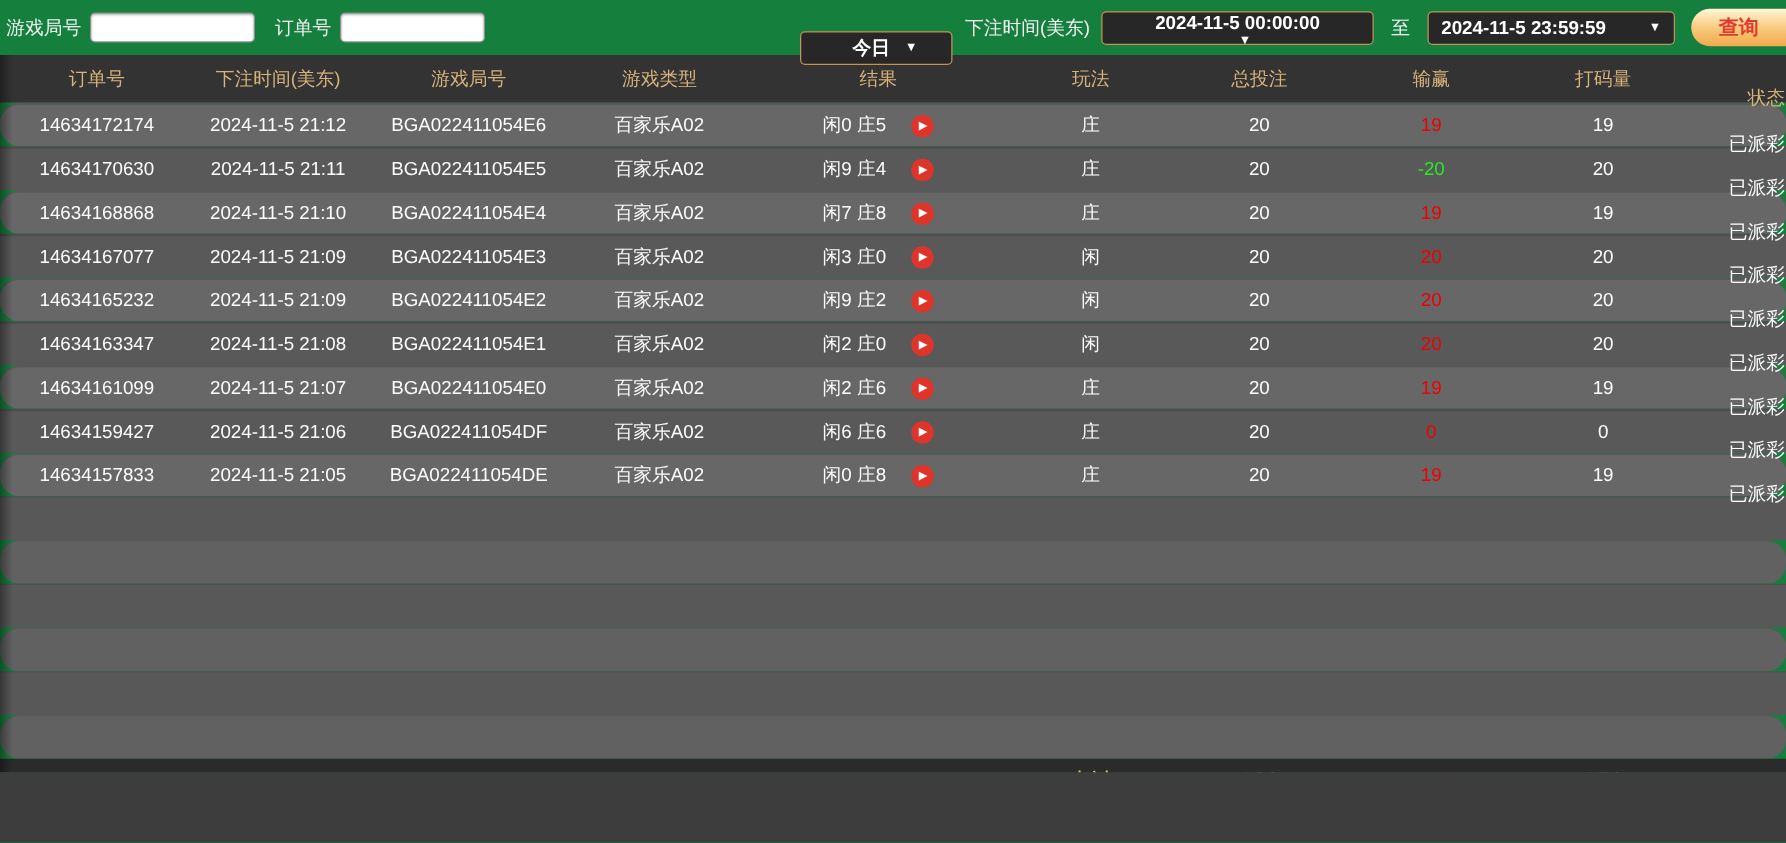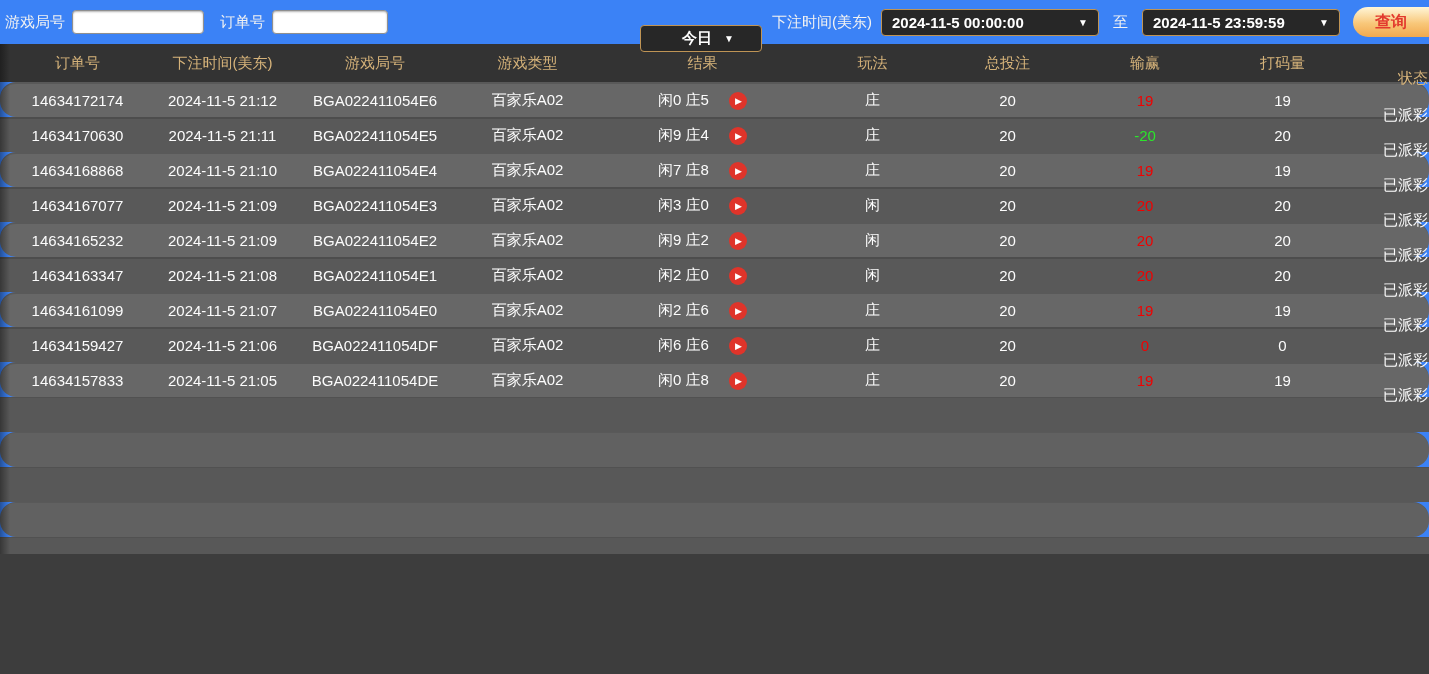--- a/index.html
+++ b/index.html
@@ -1,19 +1,19 @@
 <!DOCTYPE html>
 <html><head>
 <meta charset="utf-8">
 <style>
   * { box-sizing: border-box; margin: 0; padding: 0; }
   html,body { background:#3d3d3d; }
   .screen {
-    width:1429px; height:554px; overflow:hidden; position:relative;
-    background:#3b82f6;
+    width:1429px; height:618px; overflow:hidden; position:relative;
+    background:#15803d;
     font-family:"Liberation Sans","DejaVu Sans",sans-serif;
   }
   
   .filter-bar {
     height:44px; display:flex; align-items:center;
     padding:0 89px 0 5px; position:relative;
     color:#f2f2f2; font-size:15px; white-space:nowrap;
   }
   .flabel { margin-right:7px; }
   .textbox {
@@ -26,21 +26,21 @@
   .spacer { flex:1; }
   .dd {
     height:27px; background:#272727; border:1px solid #bf9455; border-radius:4px;
     color:#fff; font-weight:bold; font-size:15px;
     display:inline-flex; align-items:center; justify-content:space-between;
     padding:0 10px; cursor:pointer;
   }
   .dd .caret { font-size:10px; margin-left:12px; color:#fff; }
   .dd-range { width:122px; margin-right:10px; justify-content:center;margin-top:32px; }
   .dd-range .dd-text { margin-left:14px; }
-  .dd-date { width:218px; }
+  .dd-date { width:218px;flex-direction:column; }
   .dd-date2 { width:198px; }
   .to-label { margin:0 14px; }
   .bt-label { margin-right:9px; }
   .query-btn {
     position:absolute; right:-18px; top:7px; width:94px; height:30px;
     border-radius:15px; border:none; cursor:pointer;
     background:linear-gradient(#fff6d8,#f8c779 55%,#f2a94e);
     color:#e23a2e; font-weight:bold; font-size:16px;
     font-family:"Liberation Sans","DejaVu Sans",sans-serif;
     padding-right:18px;

